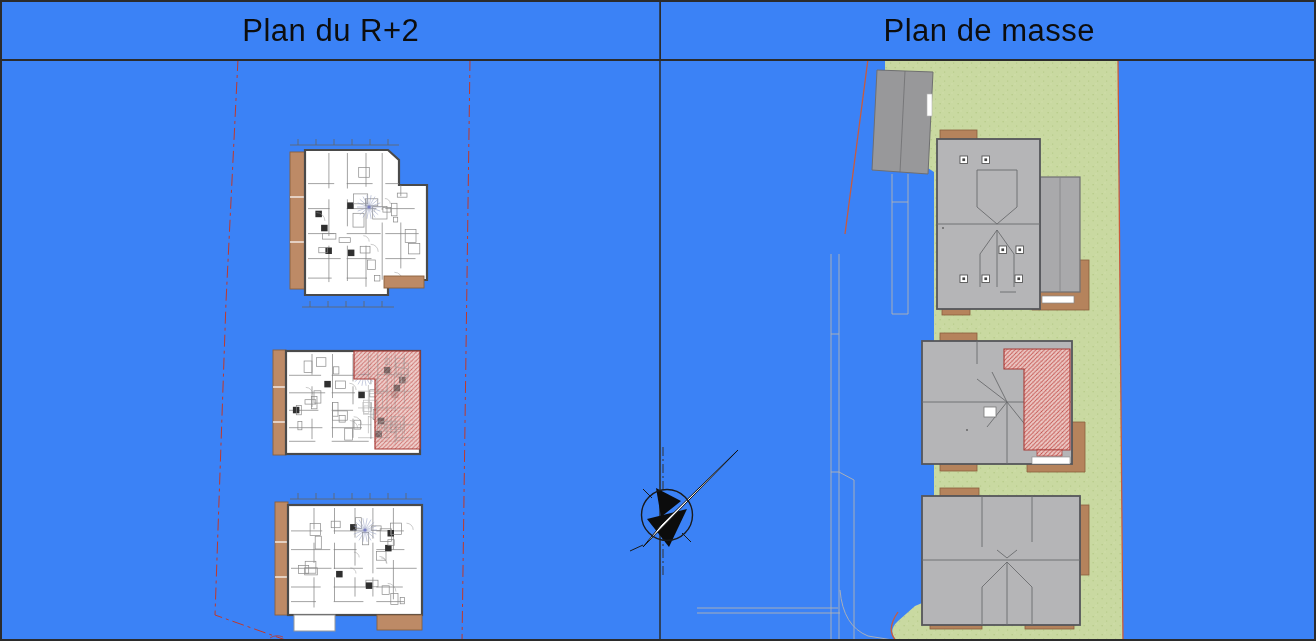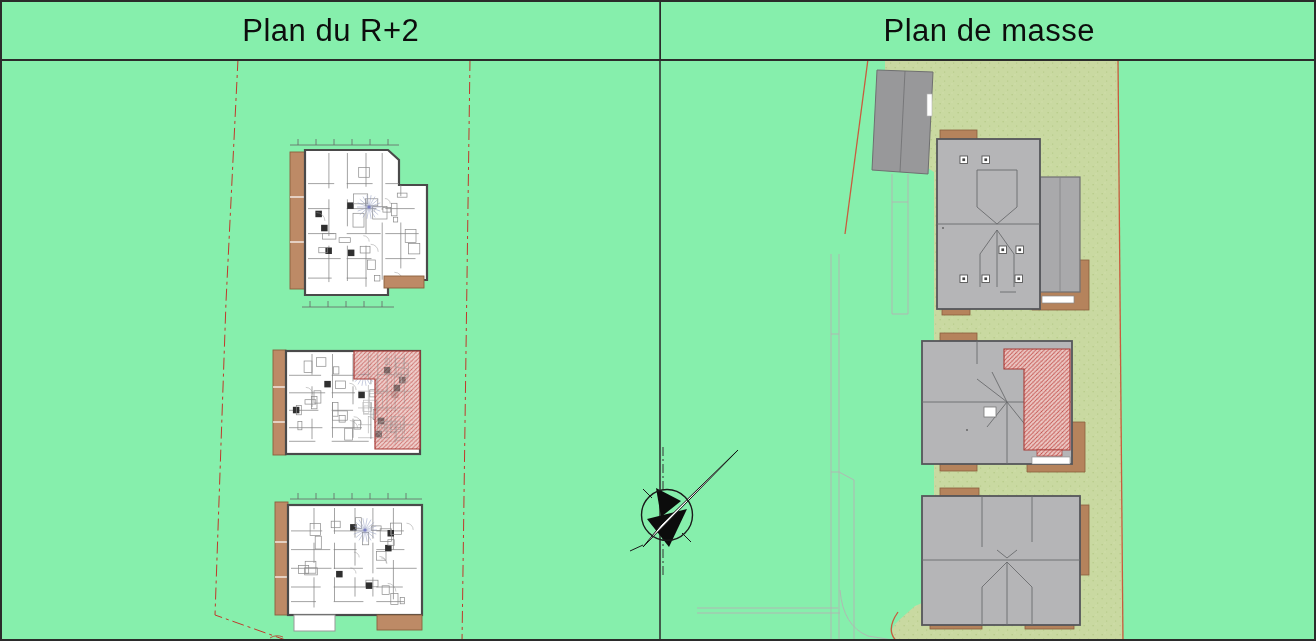--- a/index.html
+++ b/index.html
@@ -1,17 +1,17 @@
 <!DOCTYPE html>
 <html><head>
 <meta charset="utf-8">
 <style>
   html,body{margin:0;padding:0;background:#ffffff;}
   #sheet{
-    position:relative;width:1316px;height:641px;background:#86efac;
+    position:relative;width:1316px;height:641px;background:#3b82f6;
     font-family:"Liberation Sans", sans-serif;overflow:hidden;
     box-sizing:border-box;border:2px solid #2b2b2b;padding-left:32px;
   }
   #drawing{position:absolute;left:0;top:0;width:1316px;height:641px;}
   .title-row{
     position:absolute;left:0;top:0;width:1316px;height:57px;
     display:flex;border-bottom:2px solid #2b2b2b;
   }
   .title-cell{
     flex:1 1 50%;display:flex;align-items:center;justify-content:center;

